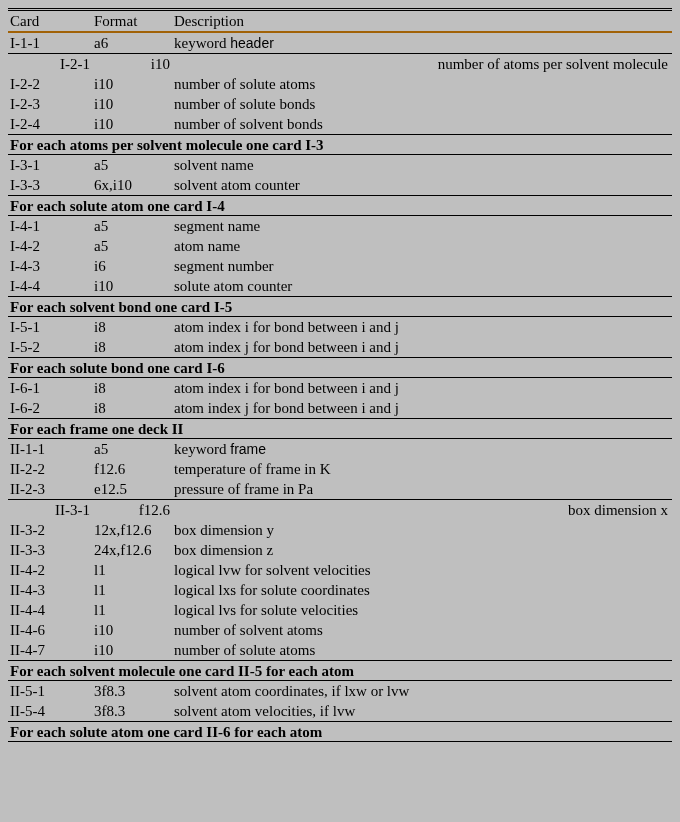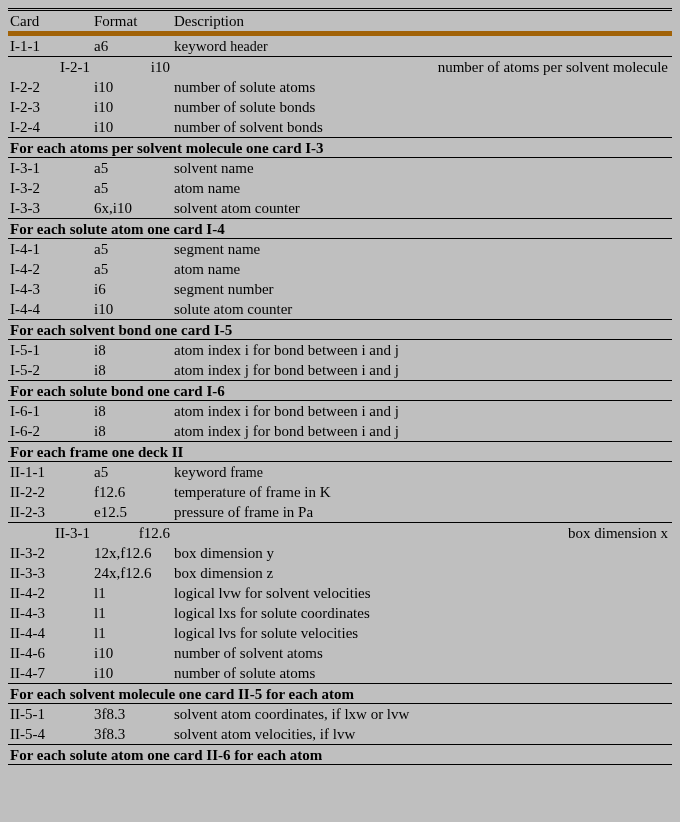--- a/index.html
+++ b/index.html
@@ -25,29 +25,29 @@
   col.c-desc { width: auto; }
   tr.toprule td { border-top: 1px solid #000; text-align: right; }
   tr.dblrule-top td { border-top: 3px double #000; }
   td {
     padding: 1.5px 4px 1.5px 0;
     vertical-align: baseline;
     white-space: nowrap;
     overflow: hidden;
   }
   td:first-child { padding-left: 2px; }
-  .hdr td { border-bottom: 5px solid #a16207; }
+  .hdr td { border-bottom: 2px solid #a16207; }
   .section td {
     border-top: 1px solid #000;
     border-bottom: 1px solid #000;
     font-weight: bold;
     padding-top: 2px;
     padding-bottom: 0;
   }
-  .tt { font-family: Liberation Serif, serif; font-size: 14px; text-align: center; }
+  .tt { font-family: Liberation Sans, sans-serif; font-size: 14px; text-align: center; }
 </style>
 </head>
 <body>
 <div class="page">
 
 <table>
   <colgroup>
     <col class="c-card">
         <col class="c-fmt">
         <col class="c-desc">
@@ -85,25 +85,20 @@
         </tr>
         <tr class="section">
           <td colspan="3">For each atoms per solvent molecule one card I-3</td>
         </tr>
         <tr>
           <td>I-3-1</td>
           <td>a5</td>
           <td>solvent name</td>
         </tr>
         <tr>
-          <td>I-3-2</td>
-          <td>a5</td>
-          <td>atom name</td>
-        </tr>
-        <tr>
           <td>I-3-3</td>
           <td>6x,i10</td>
           <td>solvent atom counter</td>
         </tr>
         <tr class="section">
           <td colspan="3">For each solute atom one card I-4</td>
         </tr>
         <tr>
           <td>I-4-1</td>
           <td>a5</td>

